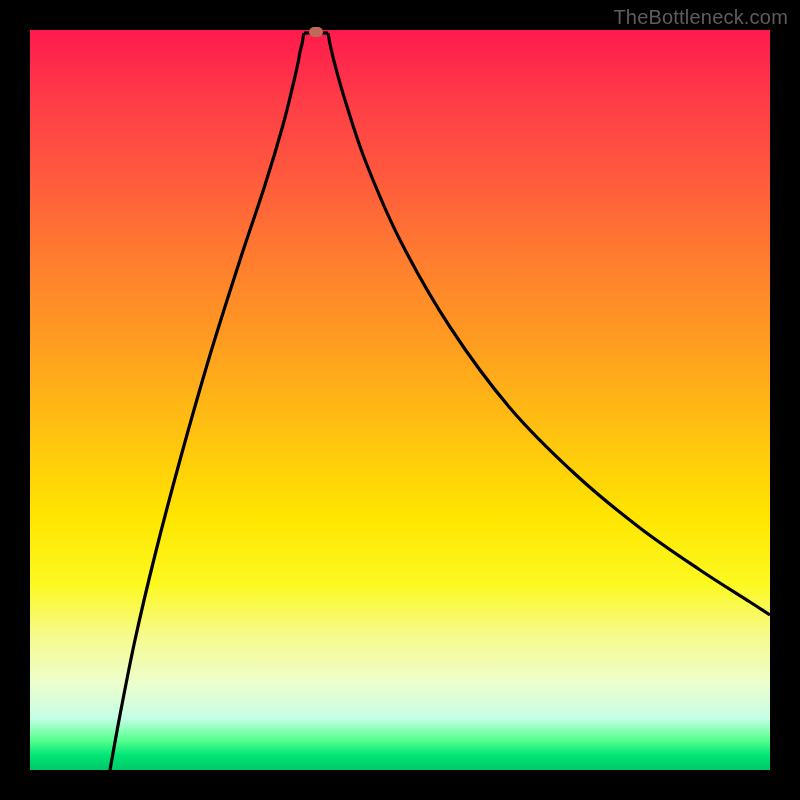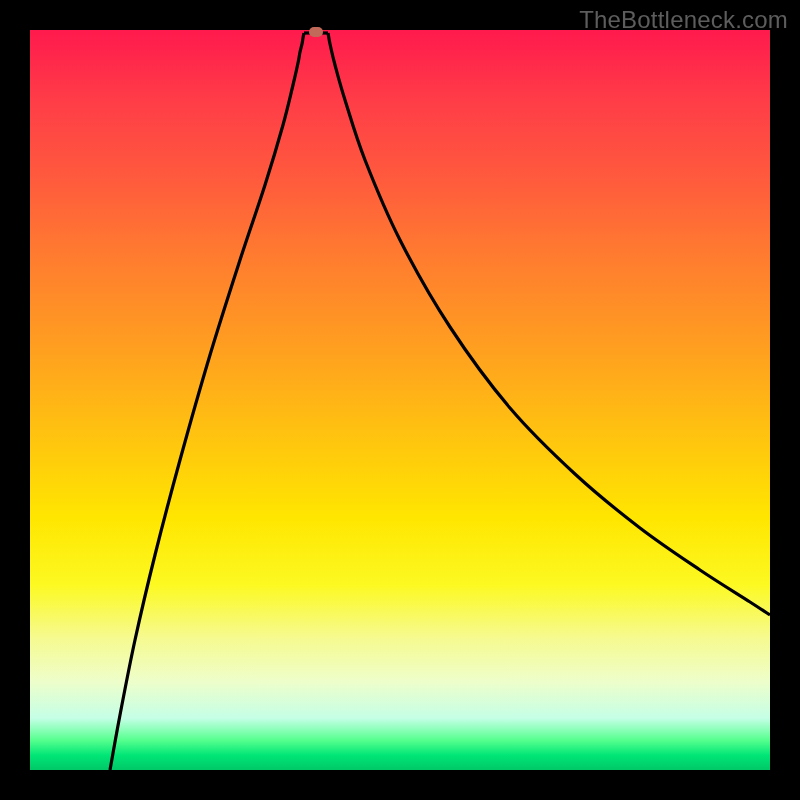--- a/index.html
+++ b/index.html
@@ -38,21 +38,21 @@
       #c5ffe6 93%,
       #55ff8e 96%,
       #00e676 98%,
       #00c867 100%
     );
   }
   .watermark {
     position: absolute;
     top: 6px;
     right: 12px;
-    font-size: 24px;
+    font-size: 20px;
     font-weight: 500;
     color: #5d5d5d;
     letter-spacing: 0.2px;
     user-select: none;
   }
   svg.curve {
     position: absolute;
     left: 0;
     top: 0;
     width: 740px;

